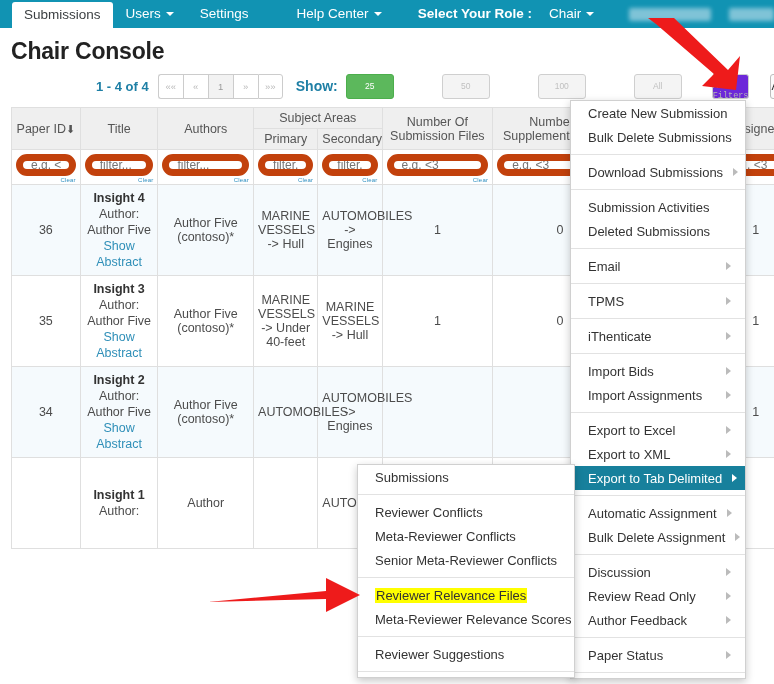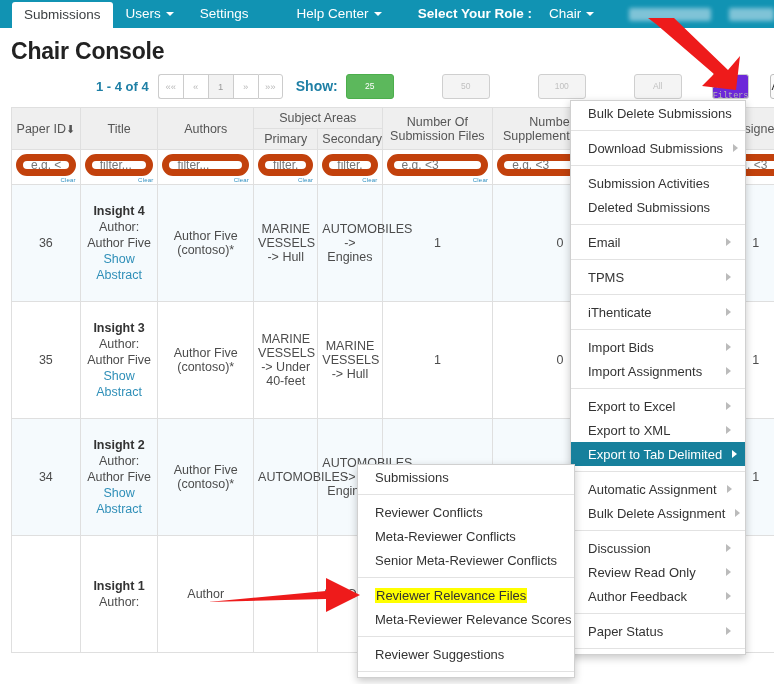--- a/index.html
+++ b/index.html
@@ -162,21 +162,21 @@
     padding: 0 8px;
     font-family: "Liberation Sans", sans-serif;
     outline: none;
   }
   .clr {
     display: block; text-align: right;
     font-size: 6px; color: #2f8fc0; margin-top: 1px;
     cursor: pointer; letter-spacing: .2px;
   }
 
-  tr.datarow td { height: 117px; }
+  tr.datarow td { height: 91px; }
   tr.datarow.alt td { background: #f5fafd; }
   td.idcell { color: #2f8fb8; font-size: 12.5px; }
   td.titlecell { text-align: left; padding-left: 7px; line-height: 16px; }
   .t-name { font-weight: bold; color: #333; }
   .t-auth { color: #4c4c4c; }
   .t-link { color: #2f8fb8; cursor: pointer; }
   td.numcell { color: #3b93c4; }
 
   
   .menu {
@@ -395,20 +395,23 @@
         <td class="numcell"></td>
         <td class="numcell"></td>
         <td class="numcell"></td>
         <td class="numcell"></td>
       </tr>
     </tbody>
   </table>
 
   <div class="menu" id="actions-menu">
     <div class="mi">
+        <span>Create New Submission</span>
+      </div>
+    <div class="mi">
         <span>Bulk Delete Submissions</span>
       </div>
     <div class="sep"></div>
     <div class="mi">
         <span>Download Submissions</span>
         <span class="arr"></span>
       </div>
     <div class="sep"></div>
     <div class="mi">
         <span>Submission Activities</span>

